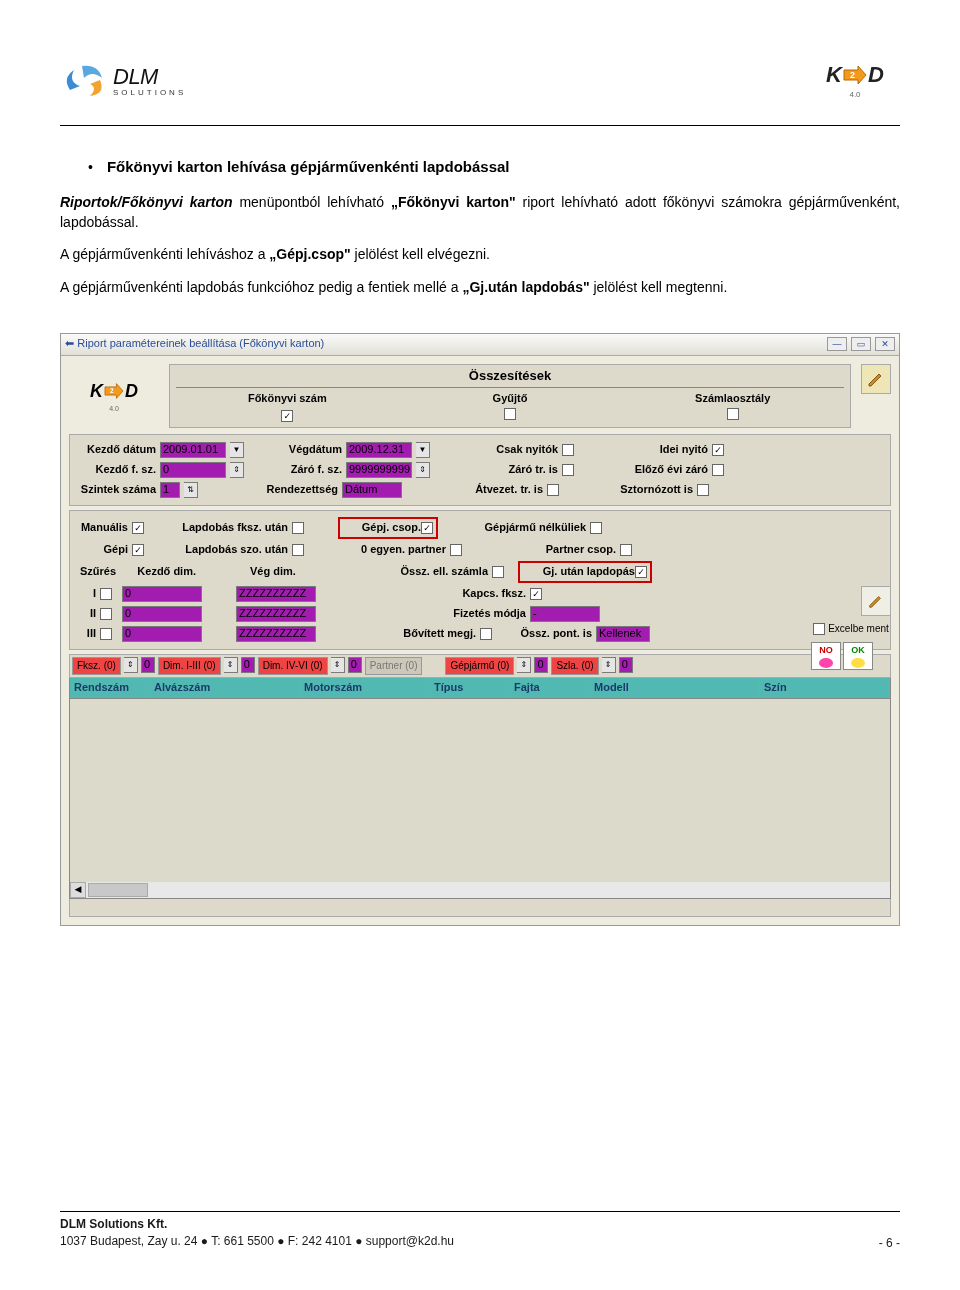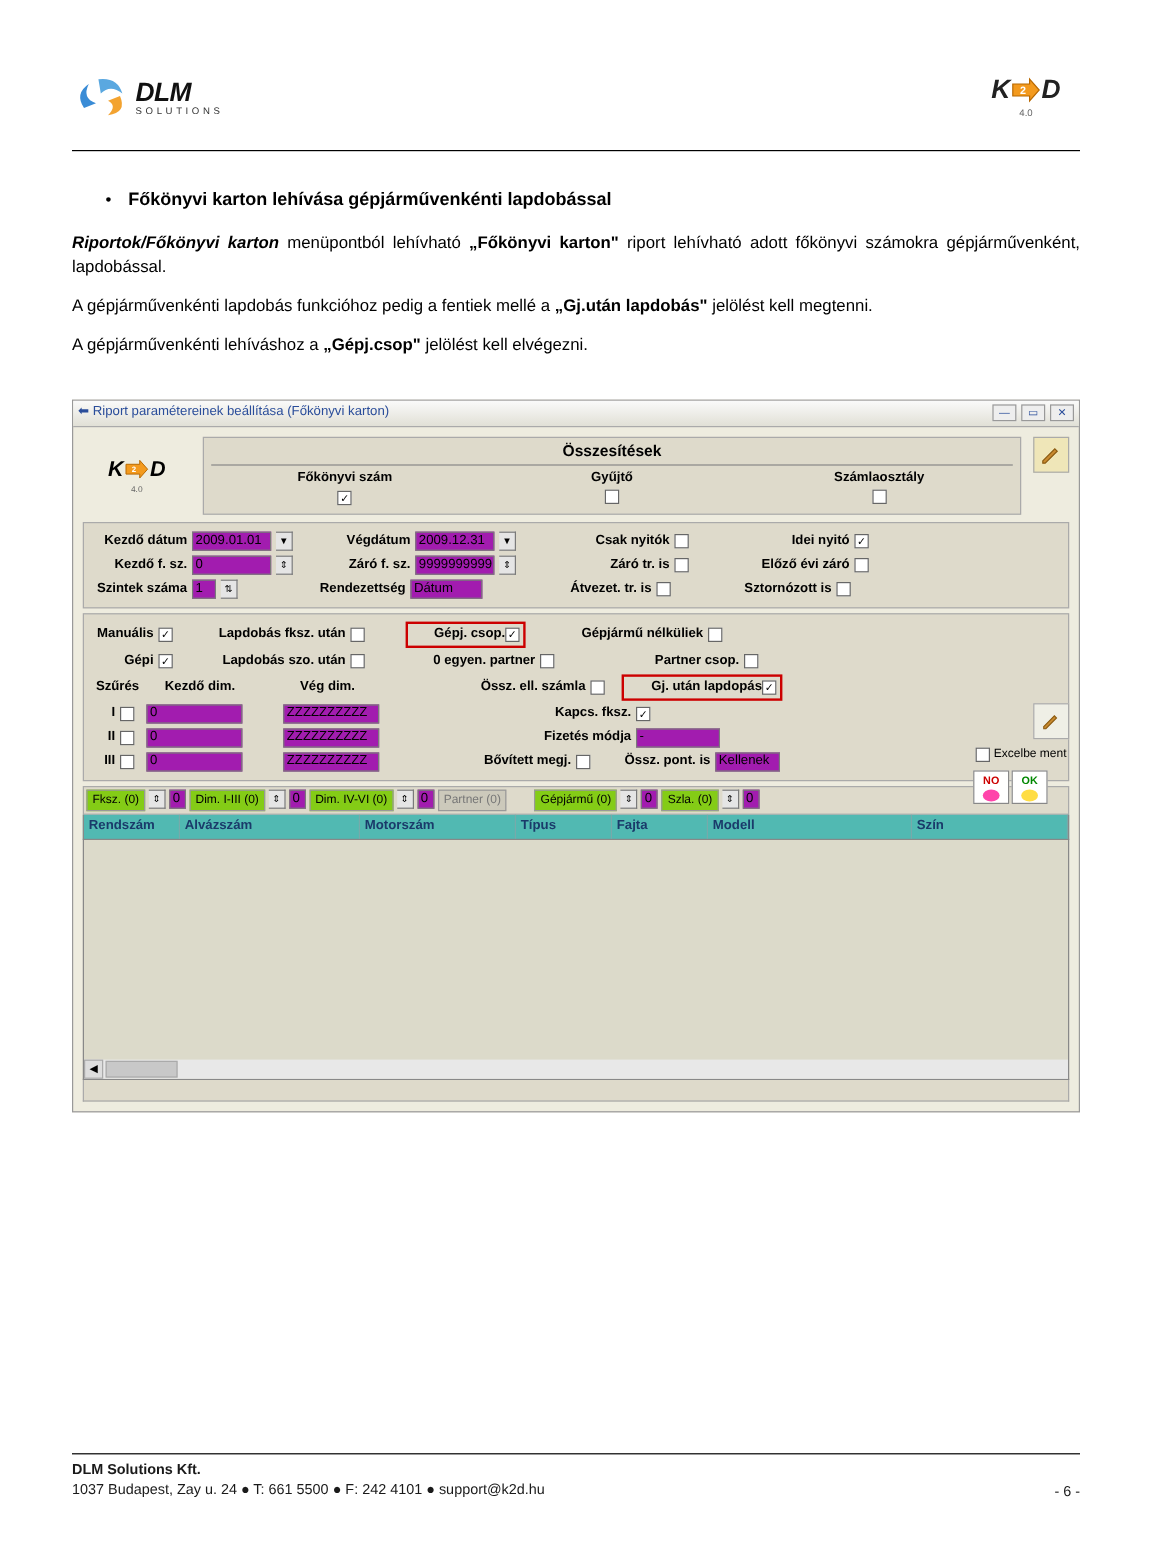--- a/index.html
+++ b/index.html
@@ -2,21 +2,21 @@
 <html><head>
 <meta charset="utf-8">
 <style>
   * { box-sizing: border-box; margin: 0; padding: 0; }
   body { font-family: Arial, sans-serif; font-size: 12px; width: 960px; background: #fff; color: #000; position: relative; }
   .page { padding: 55px 60px 40px 60px; min-height: 1290px; position: relative; }
   .header { display: flex; justify-content: space-between; align-items: center; margin-bottom: 20px; }
   .logo-left { display: flex; align-items: center; gap: 5px; }
   .logo-shape { width: 48px; height: 40px; position: relative; }
   .logo-shape svg { width: 100%; height: 100%; }
-  .logo-text { font-weight: bold; font-size: 22px; letter-spacing: -0.5px; color: #111; font-style: italic; }
+  .logo-text { font-weight: normal; font-size: 22px; letter-spacing: -0.5px; color: #111; font-style: italic; }
   .logo-sub { font-size: 8px; letter-spacing: 3px; color: #333; margin-top: -2px; }
   .logo-right { width: 90px; height: 50px; display: flex; flex-direction: column; align-items: center; justify-content: center; }
   .k2d-badge { display: flex; align-items: center; }
   .k2d-text { font-size: 22px; font-weight: bold; color: #222; font-style: italic; }
   .k2d-arrow { width: 26px; height: 22px; }
   .k2d-ver { font-size: 8px; color: #666; margin-top: 2px; }
   hr.sep { border: none; border-top: 1px solid #000; margin: 10px 0 30px 0; }
   .content { font-size: 14px; line-height: 1.45; }
   .bullet-row { display: flex; align-items: baseline; margin-bottom: 14px; }
   .bullet { font-size: 14px; margin: 0 14px 0 28px; }
@@ -47,21 +47,21 @@
   .drop-btn { width: 14px; height: 16px; border: 1px solid #7a7a7a; background: #e5e5e5; display: inline-flex; align-items: center; justify-content: center; font-size: 8px; border-left: none; }
   .red-box { border: 2px solid #c00 !important; }
   .buttons-right { position: absolute; right: 8px; top: 230px; display: flex; flex-direction: column; gap: 6px; width: 80px; }
   .excel-row { display: flex; align-items: center; gap: 3px; font-size: 10px; justify-content: center; }
   .ok-no { display: flex; gap: 2px; }
   .btn-no, .btn-ok { width: 30px; height: 28px; border: 1px solid #888; font-size: 9px; font-weight: bold; display: flex; flex-direction: column; align-items: center; justify-content: center; }
   .btn-no { background: #fff; color: #c00; }
   .btn-ok { background: #fff; color: #080; }
   .face { width: 14px; height: 10px; border-radius: 50%; margin-top: 1px; }
   .tab-strip { display: flex; gap: 3px; margin-top: 4px; padding: 2px; background: #dedacb; border: 1px solid #aaa; font-size: 10px; }
-  .tab-btn { border: 1px solid #999; background: #84cc16; padding: 1px 4px; display: inline-flex; align-items: center; gap: 3px; }
+  .tab-btn { border: 1px solid #999; background: #ef4444; padding: 1px 4px; display: inline-flex; align-items: center; gap: 3px; }
   .tab-dim { border: 1px solid #999; background: #ccc9bb; padding: 1px 4px; color: #777; }
   .grid-head { display: flex; background: #51b9b2; color: #1a3a6a; font-weight: bold; font-size: 11px; border: 1px solid #888; border-top: none; }
   .gh { padding: 2px 4px; border-right: 1px solid #7aa; }
   .grid-body { height: 200px; background: #dcdaca; border: 1px solid #888; border-top: none; position: relative; }
   .scroll-h { position: absolute; bottom: 0; left: 0; right: 0; height: 16px; background: #e8e8e8; display: flex; align-items: center; }
   .scroll-arrow { width: 16px; height: 16px; border: 1px solid #aaa; background: #ddd; font-size: 9px; display: flex; align-items: center; justify-content: center; }
   .scroll-thumb { width: 60px; height: 14px; background: #c8c8c8; border: 1px solid #aaa; margin-left: 2px; }
   .status-bar { height: 18px; background: #dedacb; border: 1px solid #aaa; border-top: none; }
   .footer { position: absolute; bottom: 40px; left: 60px; right: 60px; border-top: 1px solid #000; padding-top: 4px; display: flex; justify-content: space-between; font-size: 12px; color: #1a1a1a; }
   .footer .left { line-height: 1.4; }
@@ -102,24 +102,24 @@
 
   <div class="content">
     <div class="bullet-row">
       <span class="bullet">•</span>
       <span class="heading">Főkönyvi karton lehívása gépjárművenkénti lapdobással</span>
     </div>
     <p class="para">
       <span class="bold-i">Riportok/Főkönyvi karton</span><span> menüpontból lehívható </span><span class="bold">„Főkönyvi karton"</span><span> riport lehívható adott főkönyvi számokra gépjárművenként, lapdobással.</span>
     </p>
     <p class="para">
-      <span>A gépjárművenkénti lapdobás funkcióhoz pedig a fentiek mellé a </span><span class="bold">„Gj.után lapdobás"</span><span> jelölést kell megtenni.</span>
+      <span>A gépjárművenkénti lehíváshoz a </span><span class="bold">„Gépj.csop"</span><span> jelölést kell elvégezni.</span>
     </p>
     <p class="para">
-      <span>A gépjárművenkénti lehíváshoz a </span><span class="bold">„Gépj.csop"</span><span> jelölést kell elvégezni.</span>
+      <span>A gépjárművenkénti lapdobás funkcióhoz pedig a fentiek mellé a </span><span class="bold">„Gj.után lapdobás"</span><span> jelölést kell megtenni.</span>
     </p>
 
     <div class="screenshot">
       <div class="win-title">
         <span>⬅ <span>Riport paramétereinek beállítása  (Főkönyvi karton)</span></span>
         <div class="win-btns">
           <div class="win-btn">—</div>
           <div class="win-btn">▭</div>
           <div class="win-btn">✕</div>
         </div>

